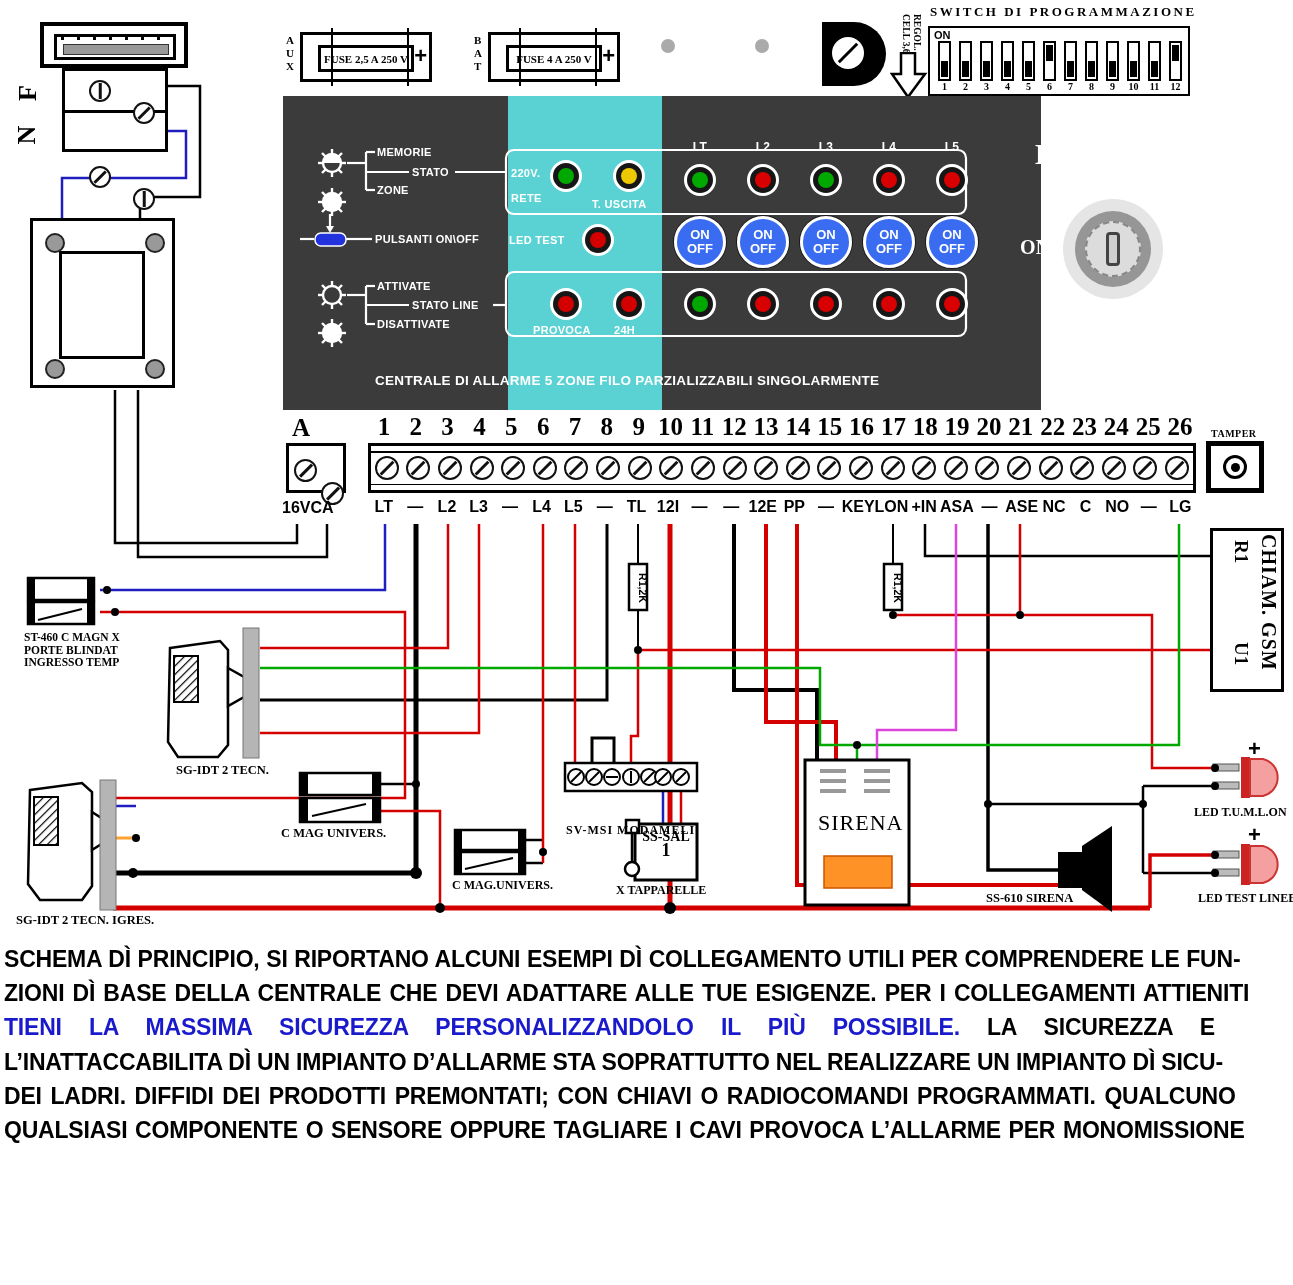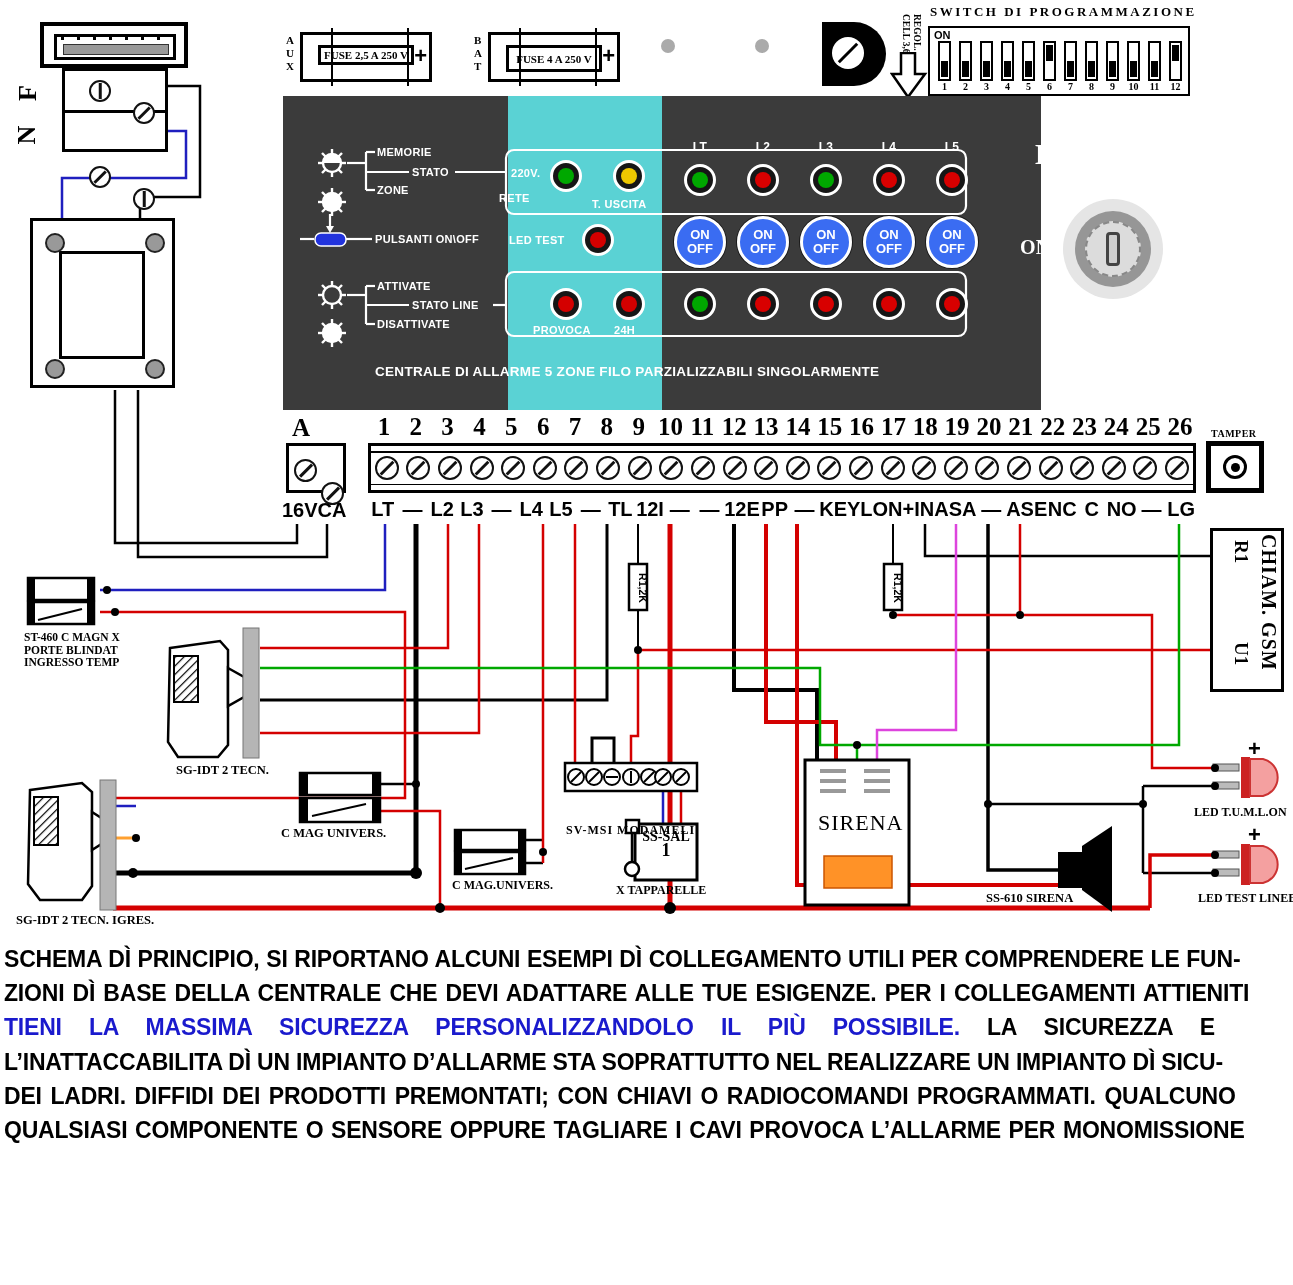--- a/index.html
+++ b/index.html
@@ -30,21 +30,21 @@
   .onoff{position:absolute;width:52px;height:52px;border-radius:50%;background:var(--c-btn);
          border:3px solid #fff;box-shadow:0 0 0 1px #1a1a1a;box-sizing:border-box;
          color:#fff;font-weight:bold;font-size:13px;line-height:14px;text-align:center;
          display:flex;flex-direction:column;justify-content:center;cursor:pointer;}
   
   .dip{width:13px;height:40px;border:2px solid #000;background:#fff;position:relative;box-sizing:border-box;cursor:pointer;}
   .dip .k{position:absolute;left:1px;right:1px;height:16px;background:#000;}
   .cellrow{display:flex;}
   .cellrow>div{flex:1;text-align:center;}
   .tnum{font-family:"Liberation Serif",serif;font-weight:bold;font-size:25px;}
-  .tlab{font-weight:bold;font-size:20px;white-space:nowrap;}
+  .tlab{font-weight:bold;font-size:16px;white-space:nowrap;}
   .complab{font-family:"Liberation Serif",serif;font-weight:bold;font-size:11.5px;line-height:12.5px;white-space:nowrap;}
   .fline{white-space:nowrap;font-weight:bold;font-size:23px;letter-spacing:-0.2px;height:34.2px;}
   .fline .blu{color:var(--c-textblue);}
   .rot90{transform:rotate(90deg);transform-origin:0 0;}
 </style>
 </head>
 <body>
 
 <div id="stage">
 
@@ -251,21 +251,21 @@
   <div class="abs" style="left:30px;top:218px;width:145px;height:170px;border:3px solid #000;box-sizing:border-box;background:#fff;">
     <div class="abs" style="left:26px;top:30px;width:86px;height:108px;border:3px solid #000;box-sizing:border-box;"></div>
     <div class="abs" style="left:12px;top:12px;width:16px;height:16px;border-radius:50%;background:#999;border:2px solid #222;"></div>
     <div class="abs" style="left:112px;top:12px;width:16px;height:16px;border-radius:50%;background:#999;border:2px solid #222;"></div>
     <div class="abs" style="left:12px;top:138px;width:16px;height:16px;border-radius:50%;background:#999;border:2px solid #222;"></div>
     <div class="abs" style="left:112px;top:138px;width:16px;height:16px;border-radius:50%;background:#999;border:2px solid #222;"></div>
   </div>
 
   <div class="abs serif b" style="left:286px;top:34px;font-size:11px;line-height:13px;width:12px;word-break:break-all;" id="auxv">A<br>U<br>X</div>
   <div class="abs" style="left:300px;top:32px;width:132px;height:50px;border:3px solid #000;box-sizing:border-box;">
-    <div class="abs serif b" style="left:15px;top:10px;width:96px;height:20px;border:3px solid #000;box-sizing:border-box;font-size:11px;display:flex;align-items:center;justify-content:center;white-space:nowrap;">FUSE 2,5 A 250 V</div>
+    <div class="abs serif b" style="left:15px;top:10px;width:96px;height:27px;border:3px solid #000;box-sizing:border-box;font-size:11px;display:flex;align-items:center;justify-content:center;white-space:nowrap;">FUSE 2,5 A 250 V</div>
     <div class="abs b" style="right:2px;top:8px;font-size:22px;">+</div>
     <div class="abs" style="left:28px;top:-7px;width:2px;height:58px;background:#000;"></div>
     <div class="abs" style="left:104px;top:-7px;width:2px;height:58px;background:#000;"></div>
   </div>
   <div class="abs serif b" style="left:474px;top:34px;font-size:11px;line-height:13px;width:12px;word-break:break-all;" id="batv">B<br>A<br>T</div>
   <div class="abs" style="left:488px;top:32px;width:132px;height:50px;border:3px solid #000;box-sizing:border-box;">
     <div class="abs serif b" style="left:15px;top:10px;width:96px;height:27px;border:3px solid #000;box-sizing:border-box;font-size:11px;display:flex;align-items:center;justify-content:center;white-space:nowrap;">FUSE 4 A 250 V</div>
     <div class="abs b" style="right:2px;top:8px;font-size:22px;">+</div>
     <div class="abs" style="left:28px;top:-7px;width:2px;height:58px;background:#000;"></div>
     <div class="abs" style="left:104px;top:-7px;width:2px;height:58px;background:#000;"></div>
@@ -431,21 +431,21 @@
     <div class="ptxt" style="left:94px;top:88px;">ZONE</div>
     <div class="ptxt" style="left:92px;top:137px;">PULSANTI ON\OFF</div>
     <div class="ptxt" style="left:94px;top:184px;">ATTIVATE</div>
     <div class="ptxt" style="left:129px;top:203px;">STATO LINE</div>
     <div class="ptxt" style="left:94px;top:222px;">DISATTIVATE</div>
 
     <div class="ptxt" style="left:228px;top:71px;">220V.</div>
     <div class="led" style="left:267px;top:64px;">
         <i style="background:var(--c-green);"></i>
       </div>
-    <div class="ptxt" style="left:216px;top:96px;">RETE</div>
+    <div class="ptxt" style="left:228px;top:96px;">RETE</div>
     <div class="led" style="left:330px;top:64px;">
         <i style="background:var(--c-yellow);"></i>
       </div>
     <div class="ptxt" style="left:309px;top:102px;">T. USCITA</div>
     <div class="ptxt" style="left:226px;top:138px;">LED TEST</div>
     <div class="led" style="left:299px;top:128px;">
         <i style="background:var(--c-red);"></i>
       </div>
     <div class="led" style="left:267px;top:192px;">
         <i style="background:var(--c-red);"></i>
@@ -516,21 +516,21 @@
 
     <div class="ptxt serif" style="left:752px;top:42px;font-size:29px;letter-spacing:2px;">DIANA 2</div>
     <div class="abs" style="left:780px;top:103px;width:100px;height:100px;border-radius:50%;background:#e5e5e5;cursor:pointer;">
       <div class="abs" style="left:12px;top:12px;width:76px;height:76px;border-radius:50%;background:#969696;"></div>
       <div class="abs" style="left:22px;top:22px;width:56px;height:56px;border-radius:50%;background:#dcdcdc;border:2px dashed #888;box-sizing:border-box;"></div>
       <div class="abs" style="left:43px;top:33px;width:14px;height:34px;background:#cfcfcf;border:3px solid #444;border-radius:4px;box-sizing:border-box;"></div>
     </div>
     <div class="ptxt serif" style="left:737px;top:140px;font-size:20px;">ON</div>
     <div class="ptxt serif" style="left:810px;top:220px;font-size:20px;">OFF</div>
     <div class="ptxt" style="left:775px;top:268px;font-size:15px;letter-spacing:1px;">SECURVERA</div>
-    <div class="ptxt" style="left:92px;top:268px;font-size:13.5px;">CENTRALE DI ALLARME 5 ZONE FILO PARZIALIZZABILI SINGOLARMENTE</div>
+    <div class="ptxt" style="left:92px;top:277px;font-size:13.5px;">CENTRALE DI ALLARME 5 ZONE FILO PARZIALIZZABILI SINGOLARMENTE</div>
   </div>
 
   <div class="abs tnum" style="left:292px;top:414px;">A</div>
   <div class="abs cellrow" id="numRow" style="left:368px;top:413px;width:828px;">
       <div class="tnum">1</div>
       <div class="tnum">2</div>
       <div class="tnum">3</div>
       <div class="tnum">4</div>
       <div class="tnum">5</div>
       <div class="tnum">6</div>

